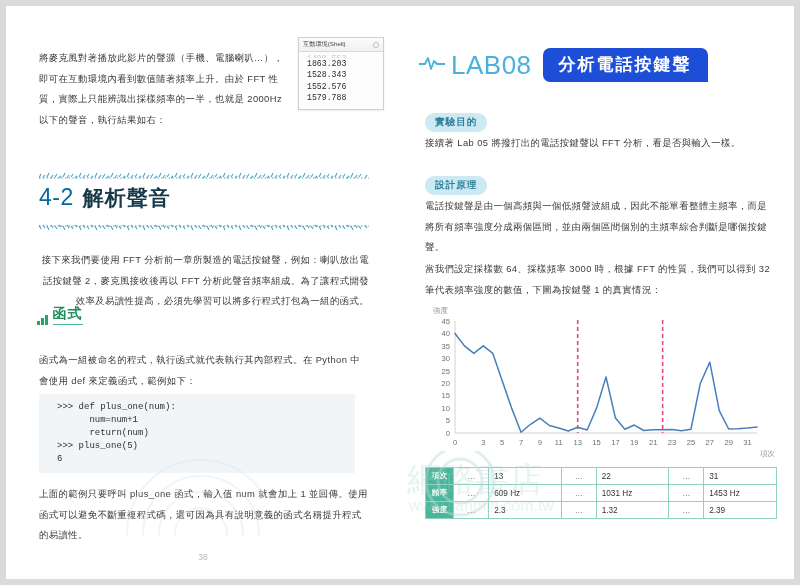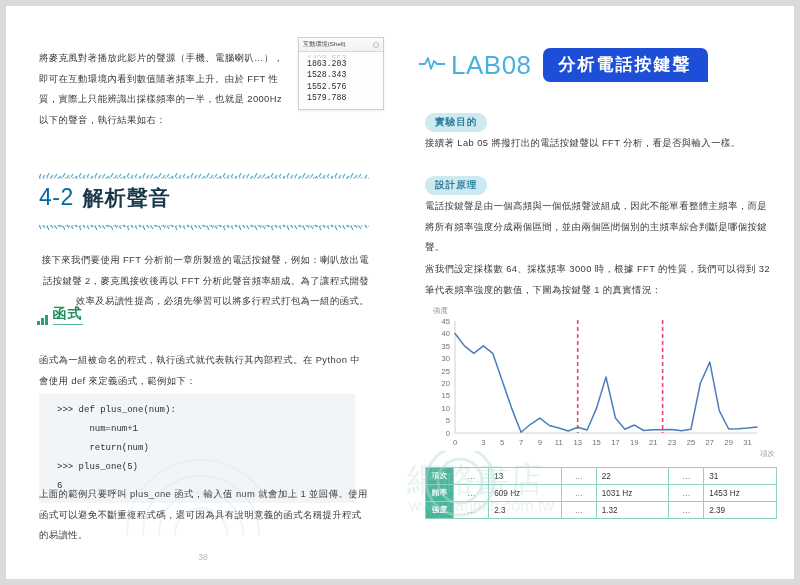--- a/index.html
+++ b/index.html
@@ -161,21 +161,21 @@
 
   .code-box {
     position: absolute;
     left: 33px; top: 388px;
     width: 316px;
     background: #f1f5f7;
     padding: 7px 0 7px 18px;
     box-sizing: border-box;
     font-family: "Liberation Mono", "DejaVu Sans Mono", monospace;
     font-size: 9px;
-    line-height: 19px;
+    line-height: 13px;
     color: #2f2f2f;
     white-space: pre;
   }
 
   .p-body4 {
     position: absolute;
     left: 33px; top: 478px;
     width: 330px;
   }
 

